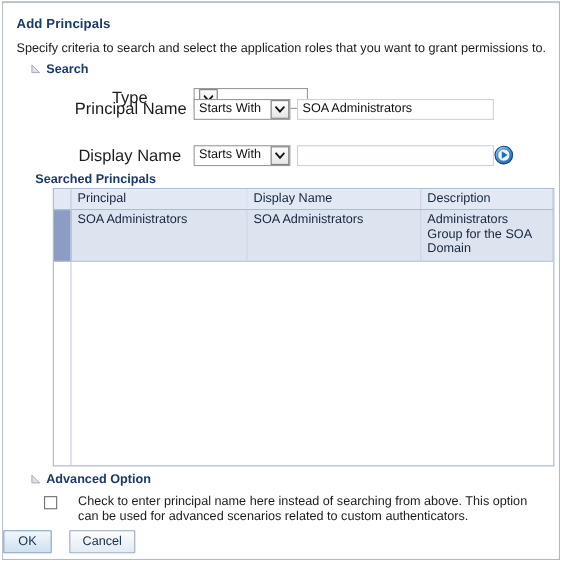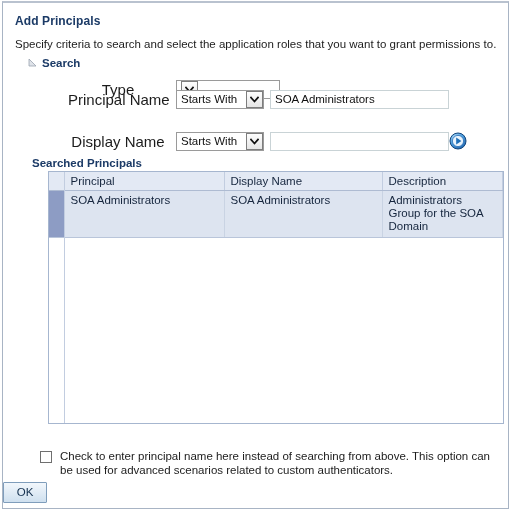--- a/index.html
+++ b/index.html
@@ -238,21 +238,21 @@
   }
 
   
   .adv-check-row {
     position: absolute;
     left: 37px;
     top: 446px;
     width: 450px;
     display: flex;
     align-items: flex-start;
-    gap: 8px;
+    gap: 19px;
   }
   .checkbox {
     flex: 0 0 auto;
     width: 12px;
     height: 12px;
     background: #ffffff;
     border: 1px solid #6f6f6f;
     box-sizing: border-box;
     margin-top: 2px;
     cursor: pointer;
@@ -389,24 +389,33 @@
           <tr class="row-selected">
             <td class="selcol"></td>
             <td class="col-principal">SOA Administrators</td>
             <td class="col-display">SOA Administrators</td>
             <td class="col-desc">Administrators Group for the SOA Domain</td>
           </tr>
         </tbody>
       </table>
     </div>
 
+    <div class="section-header" id="advanced-option-header">
+      <span class="disclosure">
+        <svg width="10" height="10" viewBox="0 0 10 10">
+          <polygon points="1,8 8,8 1,1" fill="#dfe3e9" stroke="#9aa3b0" stroke-width="0.8"></polygon>
+        </svg>
+      </span>
+      <span class="sec-label">Advanced Option</span>
+    </div>
 
     <div class="adv-check-row">
       <span class="checkbox"></span>
       <span class="adv-check-label">Check to enter principal name here instead of searching from above. This option can be used for advanced scenarios related to custom authenticators.</span>
     </div>
 
     <div class="footer">
       <button class="btn">OK</button>
+      <button class="btn secondary">Cancel</button>
     </div>
 
   </div>
 </div>
 
 </body></html>

